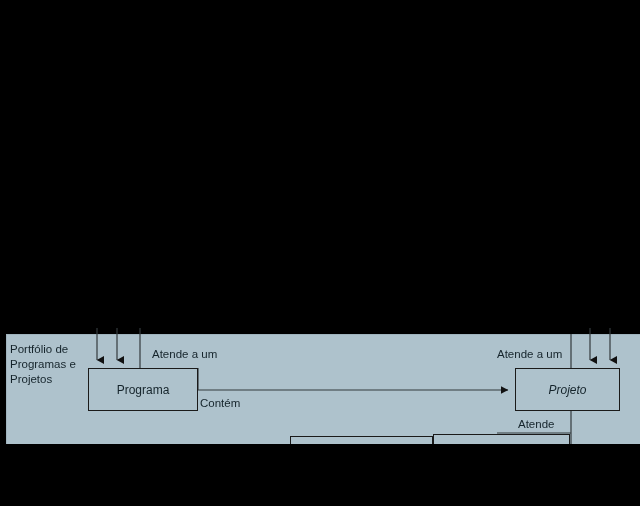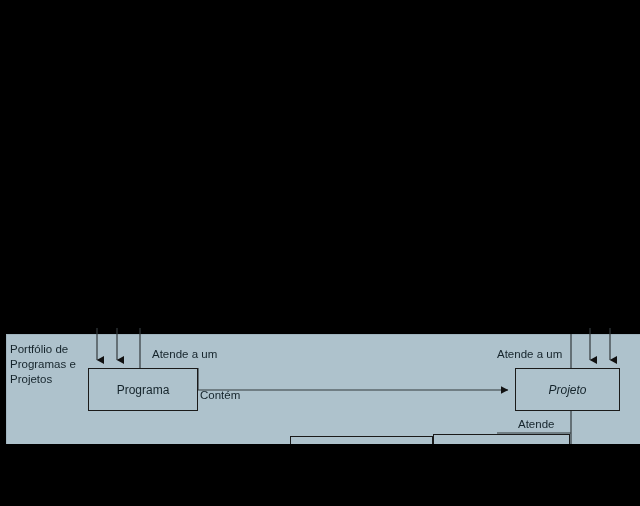--- a/index.html
+++ b/index.html
@@ -96,21 +96,21 @@
     top: 342px;
     width: 82px;
     white-space: normal;
   }
   #label-atende-esq {
     left: 152px;
     top: 347px;
   }
   #label-contem {
     left: 200px;
-    top: 388px;
+    top: 396px;
   }
   #label-atende-dir {
     left: 497px;
     top: 347px;
   }
   #label-entrega {
     left: 518px;
     top: 417px;
   }
 </style>

